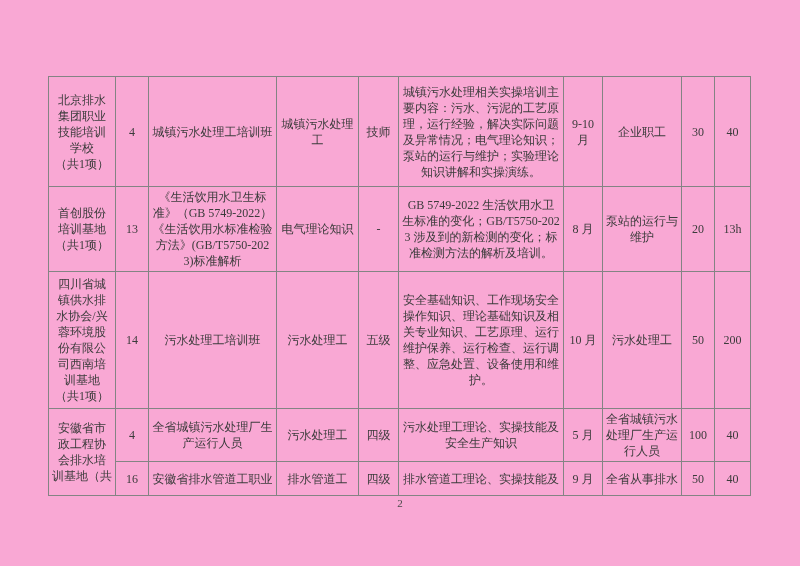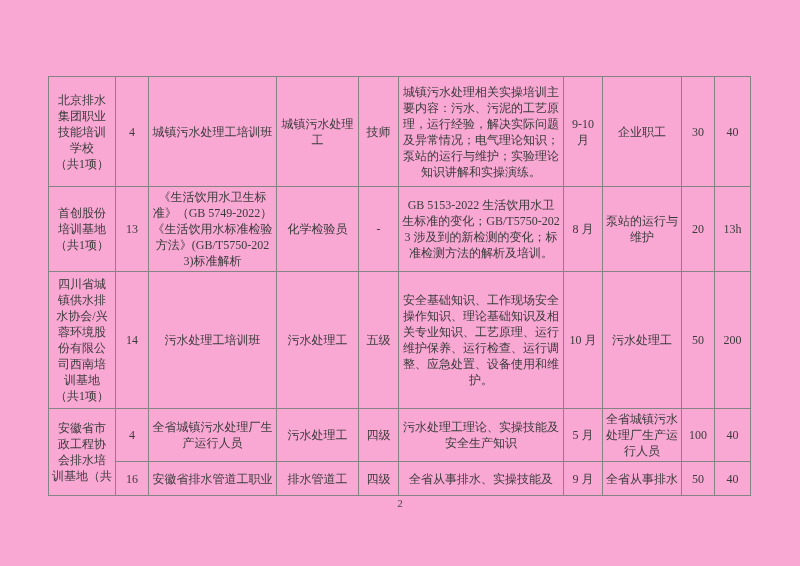--- a/index.html
+++ b/index.html
@@ -87,23 +87,23 @@
         <td>企业职工</td>
         <td>30</td>
         <td>40</td>
       </tr>
       <tr style="height:84px">
         <td class="pre">首创股份
 培训基地
 （共1项）</td>
         <td>13</td>
         <td>《生活饮用水卫生标准》（GB 5749-2022）《生活饮用水标准检验方法》(GB/T5750-2023)标准解析</td>
-        <td>化学检验员</td>
+        <td>电气理论知识</td>
         <td>-</td>
-        <td>GB 5153-2022 生活饮用水卫生标准的变化；GB/T5750-2023 涉及到的新检测的变化；标准检测方法的解析及培训。</td>
+        <td>GB 5749-2022 生活饮用水卫生标准的变化；GB/T5750-2023 涉及到的新检测的变化；标准检测方法的解析及培训。</td>
         <td>8 月</td>
         <td>泵站的运行与维护</td>
         <td>20</td>
         <td>13h</td>
       </tr>
       <tr style="height:137px">
         <td class="pre">四川省城
 镇供水排
 水协会/兴
 蓉环境股
@@ -134,21 +134,21 @@
         <td>5 月</td>
         <td>全省城镇污水处理厂生产运行人员</td>
         <td>100</td>
         <td>40</td>
       </tr>
       <tr style="height:34px">
         <td>16</td>
         <td>安徽省排水管道工职业</td>
         <td>排水管道工</td>
         <td>四级</td>
-        <td>全省从事排水、实操技能及</td>
+        <td>排水管道工理论、实操技能及</td>
         <td>9 月</td>
         <td>全省从事排水</td>
         <td>50</td>
         <td>40</td>
       </tr>
     </tbody>
   </table>
 
   <div class="page-number">2</div>
 

